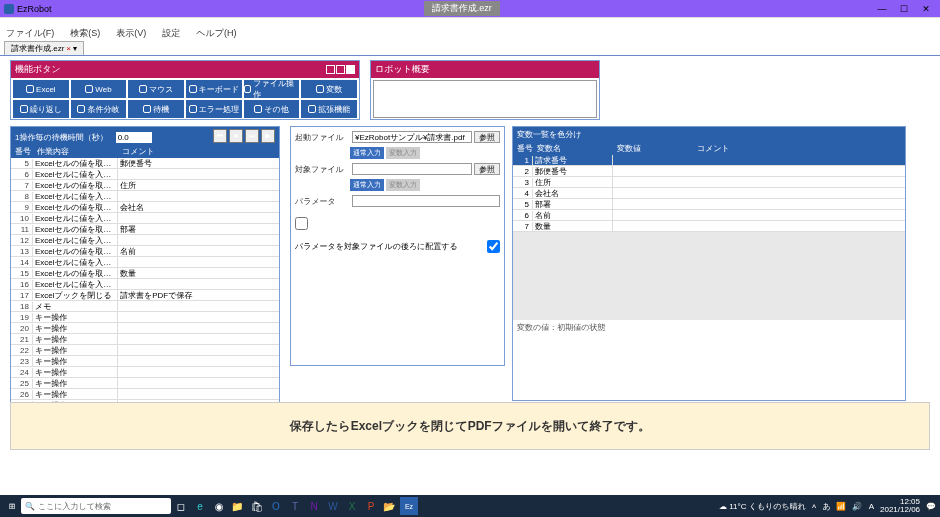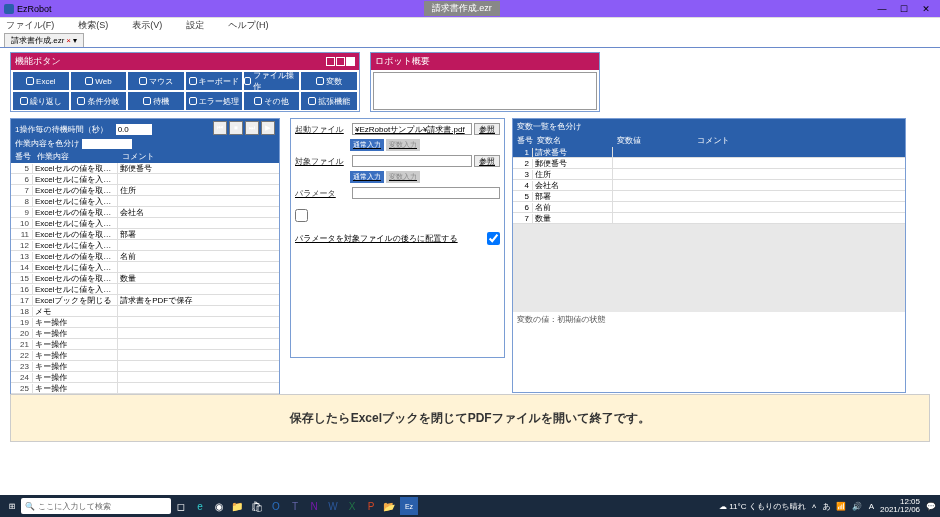--- a/index.html
+++ b/index.html
@@ -4,21 +4,21 @@
 <style>
 * { margin:0; padding:0; box-sizing:border-box; font-family:"MS PGothic","Meiryo",sans-serif; }
 body { background:#fff; font-size:10px; width:940px; height:517px; overflow:hidden; position:relative; }
 .titlebar { height:18px; display:flex; align-items:center; padding:0 4px; background:#8b5cf6; border-bottom:1px solid #ddd; font-size:9px; }
 .title-left { display:flex; align-items:center; gap:3px; }
 .title-icon { width:10px; height:10px; background:#2a5faa; border-radius:2px; }
 .title-center { flex:1; display:flex; justify-content:center; }
 .title-doc { background:#888; color:#fff; padding:1px 8px; font-size:9px; }
 .win-btns { display:flex; gap:2px; }
 .win-btn { width:20px; height:14px; display:flex; align-items:center; justify-content:center; font-size:9px; cursor:pointer; }
-.menubar { height:14px; display:flex; gap:24px; padding:0 6px; font-size:9px; color:#333; align-items:center; }
+.menubar { height:14px; display:flex; gap:16px; padding:0 6px; font-size:9px; color:#333; align-items:center;margin-top:8px; }
 .tabbar { height:16px; display:flex; align-items:flex-end; padding:0 4px; border-bottom:1px solid #6a8acb; }
 .tab { background:#f0f0f0; border:1px solid #aaa; border-bottom:none; padding:1px 6px; font-size:8px; display:flex; align-items:center; gap:2px; }
 .tab-x { color:#c00; font-size:8px; cursor:pointer; }
 .main { position:relative; height:420px; padding:6px; }
 .panel { border:1px solid #7a9dd4; position:absolute; }
 .panel-title { background:#be185d; color:#fff; font-size:9px; padding:2px 4px; display:flex; justify-content:space-between; align-items:center; }
 .buttons-panel { left:10px; top:4px; width:350px; height:60px; }
 .btn-grid { display:grid; grid-template-columns:repeat(6,1fr); gap:2px; padding:2px; }
 .fn-btn { background:#2a5faa; color:#fff; font-size:8px; height:18px; display:flex; align-items:center; justify-content:center; gap:2px; cursor:pointer; }
 .fn-icon { width:8px; height:8px; border:1px solid #fff; border-radius:2px; }
@@ -34,21 +34,21 @@
 .ops-cols span:nth-child(1){width:22px;} .ops-cols span:nth-child(2){width:85px;}
 .ops-table { height:260px; overflow:hidden; }
 .ops-row { display:flex; font-size:8px; height:11px; border-bottom:1px solid #ddd; align-items:center; }
 .ops-row .n { width:22px; text-align:right; padding-right:3px; color:#444; border-right:1px solid #ddd; }
 .ops-row .c1 { width:85px; padding-left:2px; border-right:1px solid #ddd; overflow:hidden; white-space:nowrap; }
 .ops-row .c2 { flex:1; padding-left:2px; overflow:hidden; white-space:nowrap; }
 .ops-row.hl { outline:1px solid #d44; }
 .ctrl-icons { display:flex; gap:2px; margin-left:auto; }
 .ctrl-ic { width:14px; height:14px; background:#eee; border:1px solid #777; font-size:7px; display:flex; align-items:center; justify-content:center; cursor:pointer; }
 .target-panel { left:290px; top:70px; width:215px; height:240px; }
-.target-body { padding:4px; font-size:8px;text-decoration:underline; }
+.target-body { padding:4px; font-size:8px; }
 .trow { display:flex; align-items:center; margin-bottom:4px; gap:2px; }
 .trow-label { width:55px; color:#333; }
 .trow input[type=text] { flex:1; height:12px; font-size:8px; border:1px solid #999; padding:0 2px; }
 .ref-btn { background:#eee; border:1px solid #999; font-size:8px; padding:0 4px; height:12px; cursor:pointer; }
 .small-btn { background:#3a6fc0; color:#fff; font-size:7px; padding:1px 3px; border:none; cursor:pointer; }
 .small-btn.dis { background:#ccc; color:#888; }
 .vars-panel { left:512px; top:70px; width:394px; height:275px; }
 .vars-head { background:#2a5faa; color:#fff; font-size:8px; padding:2px 4px; }
 .vars-cols { background:#2a5faa; color:#fff; font-size:8px; padding:1px 4px; display:flex; }
 .vars-cols span:nth-child(1){width:20px;} .vars-cols span:nth-child(2){width:80px;} .vars-cols span:nth-child(3){width:80px;}
@@ -182,24 +182,20 @@
     <div class="ops-header">
       <span>1操作毎の待機時間（秒）</span>
       <input value="0.0" style="">
       <div class="ctrl-icons">
         <div class="ctrl-ic">⏮</div>
         <div class="ctrl-ic">⏹</div>
         <div class="ctrl-ic">⏭</div>
         <div class="ctrl-ic">▶</div>
       </div>
     </div>
-    <div class="ops-sub">
-      <span>作業内容を色分け</span>
-      <input value="" style="">
-    </div>
     <div class="ops-cols">
       <span>番号</span>
       <span>作業内容</span>
       <span>コメント</span>
     </div>
     <div class="ops-table" id="ops-table">
         <div class="ops-row">
           <span class="n">5</span>
           <span class="c1">Excelセルの値を取…</span>
           <span class="c2">郵便番号</span>

